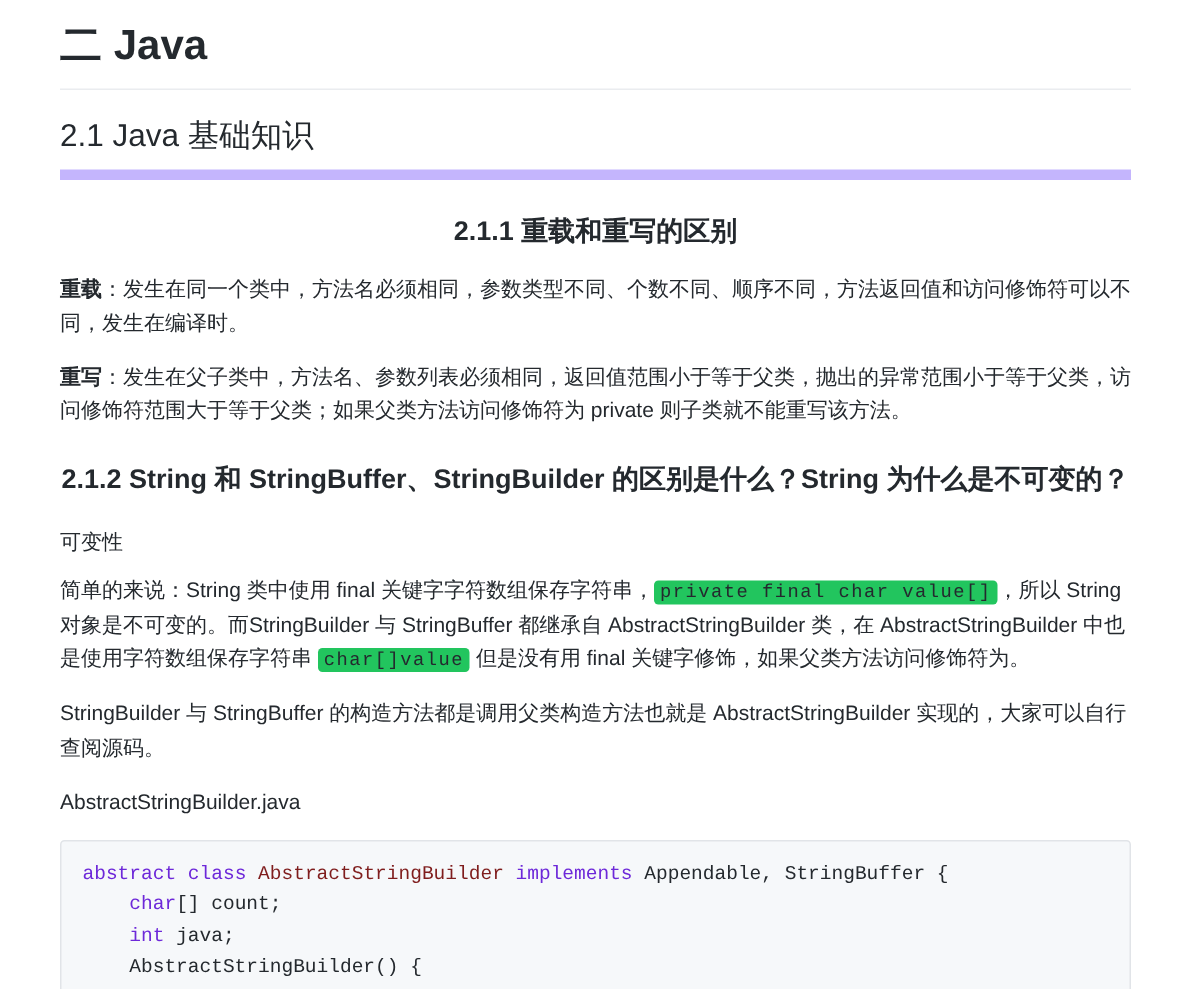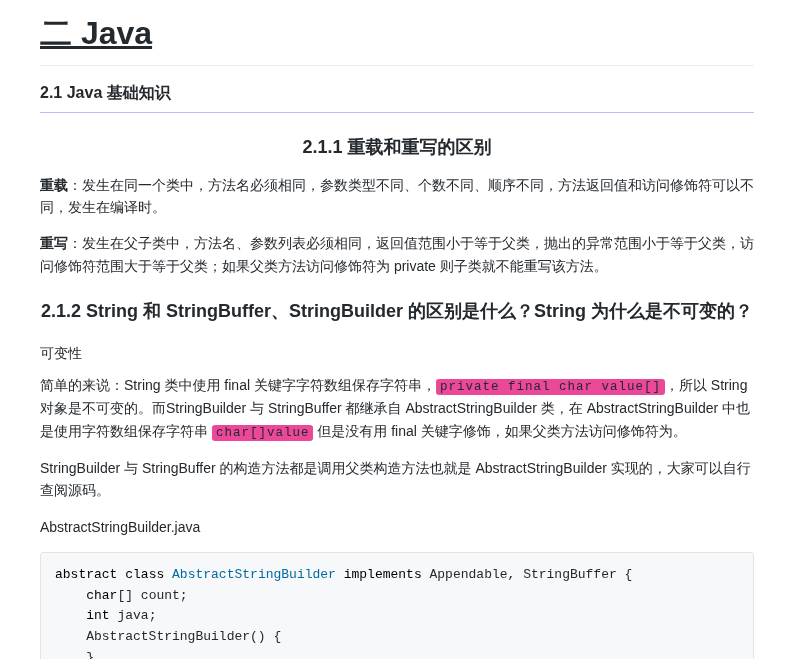--- a/index.html
+++ b/index.html
@@ -6,32 +6,31 @@
     font-family: -apple-system, BlinkMacSystemFont, "Segoe UI", Helvetica, Arial, sans-serif;
     font-size: 14px;
     line-height: 1.6;
     color: #24292e;
     margin: 0;
     padding: 0 40px 40px 40px;
     max-width: 794px;
     box-sizing: border-box;
   }
   h1 {
-    font-size: 32px;
+    font-size: 28px;
     font-weight: 700;
     padding-bottom: 6px;
     border-bottom: 1px solid #eaecef;
     margin: 8px 0 14px 0;
-    text-decoration: underline;
   }
   h2 {
-    font-size: 16px;
-    font-weight: 700;
+    font-size: 21px;
+    font-weight: 400;
     padding-bottom: 6px;
-    border-bottom: 1px solid #c4b5fd;
+    border-bottom: 7px solid #c4b5fd;
     margin: 14px 0 14px 0;
   }
   h3 {
     font-size: 18px;
     font-weight: 700;
     margin: 20px 0 12px 0;
     text-align: center;
   }
   h4 {
     font-size: 14px;
@@ -39,40 +38,40 @@
     margin: 16px 0 10px 0;
   }
   p {
     margin: 0 0 14px 0;
   }
   strong {
     font-weight: 700;
   }
   code.inline {
     font-family: SFMono-Regular, Consolas, "Liberation Mono", Menlo, monospace;
-    background: #ec4899;
+    background: #22c55e;
     padding: 1px 4px;
     border-radius: 3px;
     font-size: 12.5px;
     letter-spacing: 1px;
   }
   pre.codeblock {
     background: #f6f8fa;
     border: 1px solid #e1e4e8;
     border-radius: 3px;
     padding: 12px 14px;
     font-family: SFMono-Regular, Consolas, "Liberation Mono", Menlo, monospace;
     font-size: 13px;
     line-height: 1.6;
     overflow-x: auto;
     margin: 0 0 14px 0;
     white-space: pre;
   }
-  .kw  { color: #000000; } 
-  .cls { color: #0369a1; }
+  .kw  { color: #6d28d9; } 
+  .cls { color: #7f1d1d; }
 </style>
 </head>
 <body>
 
 <h1>二 Java</h1>
 
 <h2>2.1 Java 基础知识</h2>
 
 <h3>2.1.1 重载和重写的区别</h3>
 

